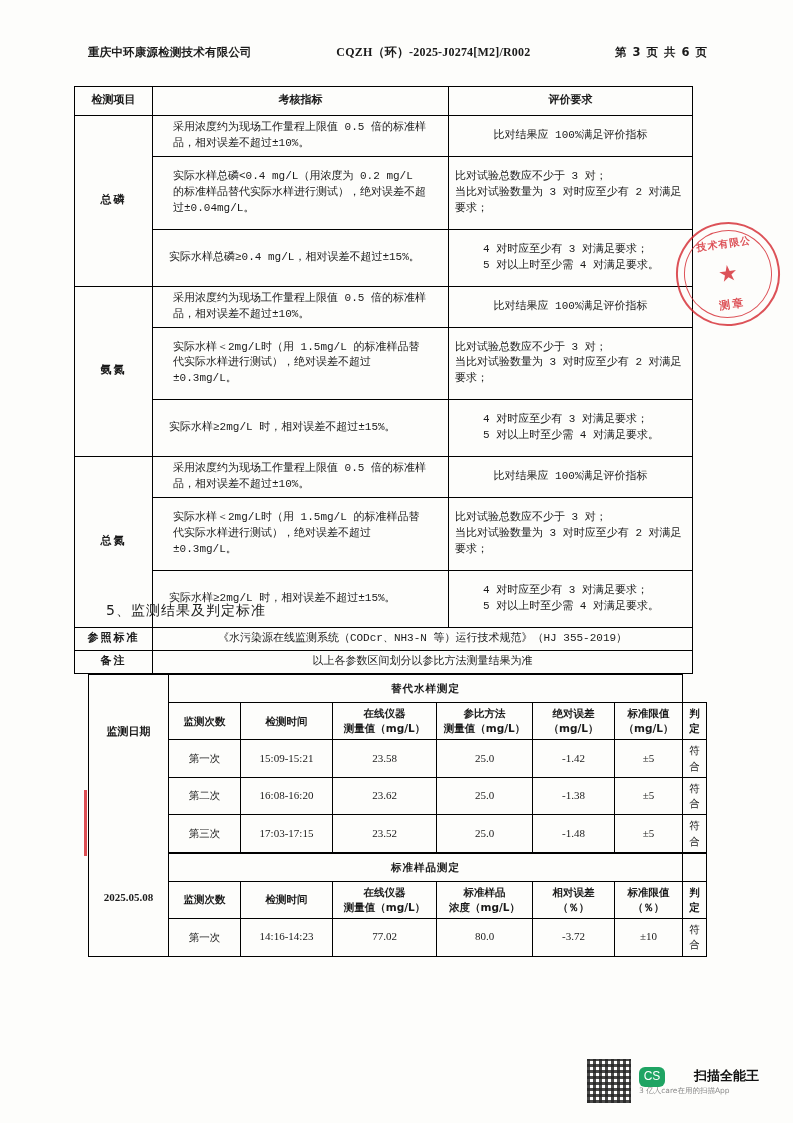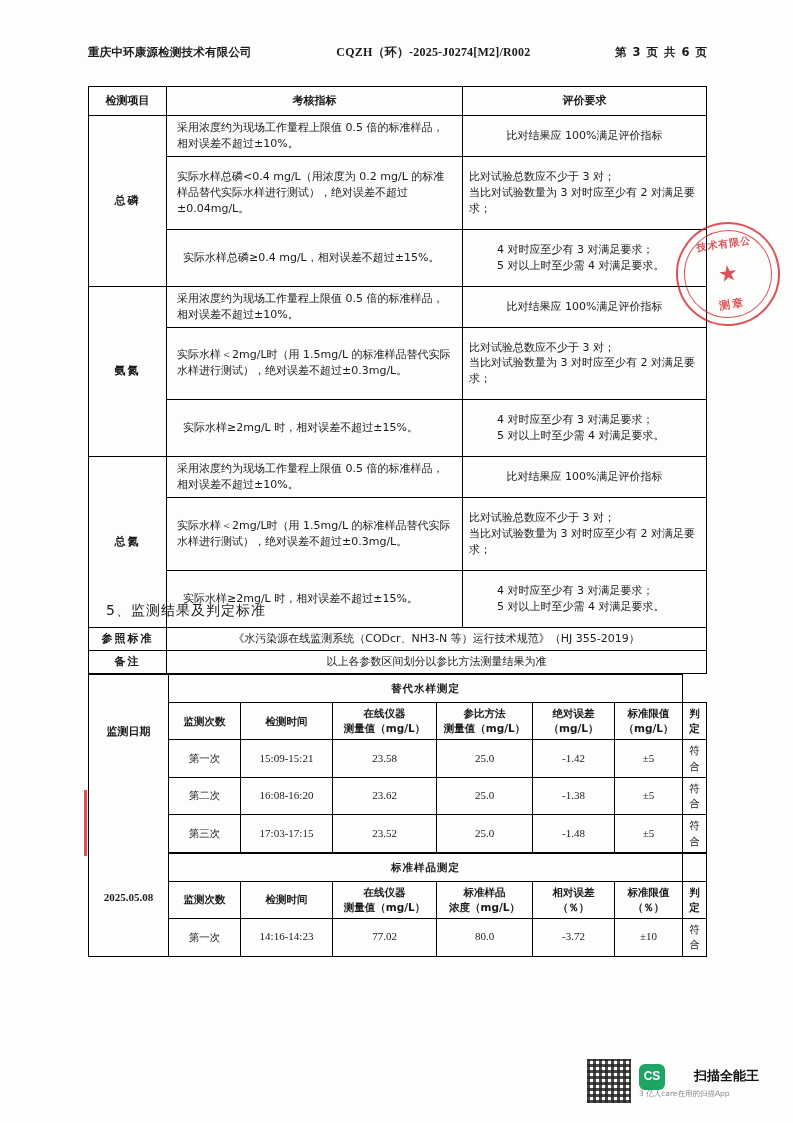--- a/index.html
+++ b/index.html
@@ -51,27 +51,28 @@
     padding: 3px 5px;
     vertical-align: middle;
     font-weight: normal;
   }
   .ctr { text-align: center; }
 
   
   .t-criteria {
     position: absolute;
     top: 86px;
-    left: 88px;
+    left: 74px;
     width: 618px;
+    font-family: Liberation Mono, monospace;
   }
   .t-criteria td { font-size: 11px; }
   .t-criteria .hcell { text-align: center; font-weight: bold; padding: 6px 4px; }
   .t-criteria .param { text-align: center; font-weight: bold; letter-spacing: 2px; }
-  .t-criteria .idx { padding: 4px 10px; }
+  .t-criteria .idx { padding: 4px 20px; }
   .t-criteria .ind-indent { padding-left: 16px; }
   .t-criteria .eval { padding: 12px 6px; }
   .t-criteria .eval-ind { padding-left: 34px; }
   .t-criteria .ref-row td { text-align: center; }
   .t-criteria .note-row td { text-align: center; margin-top: 44px; }
 
   
   .sec-title {
     position: absolute;
     left: 106px;
@@ -178,26 +179,26 @@
   }
   .qr {
     width: 44px; height: 44px;
     background:
       repeating-linear-gradient(90deg, #2b2b2b 0 3px, #fff 3px 6px),
       repeating-linear-gradient(0deg, #2b2b2b 0 3px, #fff 3px 6px);
     background-blend-mode: multiply;
     opacity: .85;
   }
   .cs-logo {
-    width: 26px; height: 26px;
+    width: 26px; height: 20px;
     border-radius: 6px;
     background: #1fa463;
     color: #fff;
     font-size: 12px;
-    font-weight: bold;
+    font-weight: normal;
     display: flex; align-items: center; justify-content: center;
     font-family: "Liberation Sans", sans-serif;
   }
   .cs-text { display: flex; flex-direction: column; line-height: 1.15; }
   .cs-title { font-size: 13px; font-weight: bold; color: #111; margin-left: 24px; }
   .cs-sub { font-size: 7.5px; color: #8a8a8a; }
   .cs-row { display: flex; align-items: center; gap: 5px; }
 </style>
 </head>
 <body>

